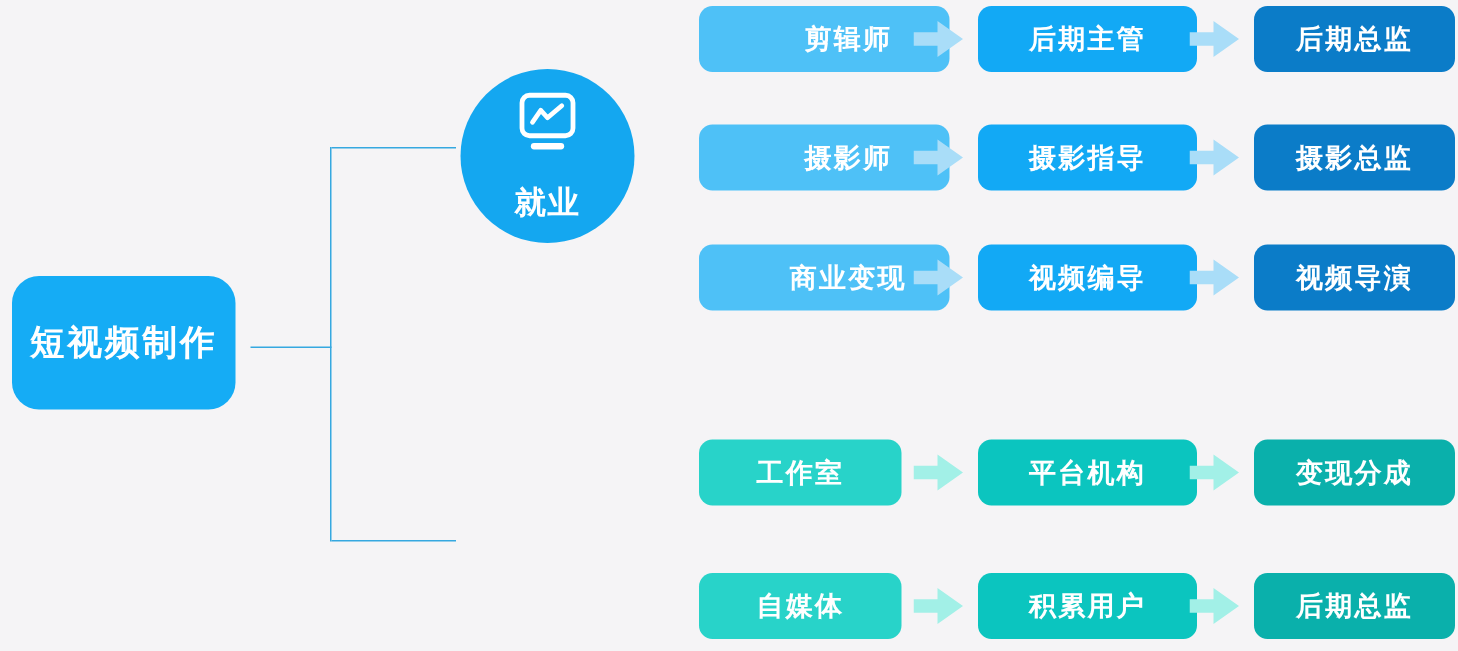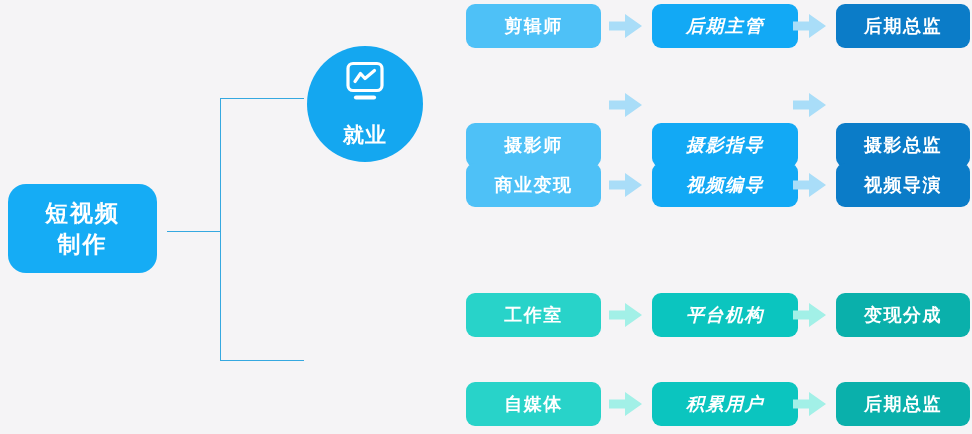--- a/index.html
+++ b/index.html
@@ -8,45 +8,45 @@
     width: 972px;
     height: 434px;
     background: var(--background, #f5f4f6);
     font-family: "Liberation Sans", "DejaVu Sans", sans-serif;
     overflow: hidden;
   }
   .root-box {
     position: absolute; left: 8px; top: 184px; width: 149px; height: 89px;
     background: var(--root-box, #15acf5); border-radius: 18px;
     color: #fff; font-weight: bold; font-size: 23px; letter-spacing: 2px;
-    line-height: 31px; display: flex; flex-direction: column;
+    line-height: 31px; display: flex; flex-direction: row;
     align-items: center; justify-content: center; text-align: center;
   }
   .line { position: absolute; background: var(--connector-line, #35a8e0); }
   .line.h { height: 1px; }
   .line.v { width: 1px; }
   .branch-circle {
     position: absolute; border-radius: 50%; color: #fff;
     display: flex; flex-direction: column; align-items: center; justify-content: center;
   }
   .branch-circle.employment { left: 307px; top: 46px; width: 116px; height: 116px; background: var(--employment-circle, #14a7f0); }
   .branch-circle.entrepreneurship { left: 308px; top: 298px; width: 114px; height: 114px; background: var(--entrepreneurship-circle, #2ad5c8); }
   .branch-label { font-size: 21px; font-weight: bold; letter-spacing: 1px; margin-top: 17px; }
   .branch-icon { display: block; }
   .step-box {
     position: absolute; height: 44px; border-radius: 9px; color: #fff;
     font-weight: bold; font-size: 18px; letter-spacing: 1.5px;
     display: flex; align-items: center; justify-content: center;
   }
   .c1 { left: 466px; width: 135px; }
-  .c2 { left: 652px; width: 146px; font-style: italic; }
+  .c2 { left: 652px; width: 146px; }
   .c3 { left: 836px; width: 134px; }
-  .r1 { top: 4px; }  .r2 { top: 83px; margin-top: 40px; }  .r3 { top: 163px; }
+  .r1 { top: 4px; }  .r2 { top: 83px; }  .r3 { top: 163px; }
   .r4 { top: 293px; } .r5 { top: 382px; }
-  .b1 { background: var(--blue-step-1, #4ec1f7); }
+  .b1 { background: var(--blue-step-1, #4ec1f7); padding-left: 32px; }
   .b2 { background: var(--blue-step-2, #12a9f5); }
   .b3 { background: var(--blue-step-3, #0b7cc8); }
   .t1 { background: var(--teal-step-1, #28d3c9); }
   .t2 { background: var(--teal-step-2, #0bc5bf); }
   .t3 { background: var(--teal-step-3, #0ab0ab); }
   .arrow { position: absolute; width: 34px; height: 26px; }
   .arrow.blue { color: var(--blue-arrow, #a9ddf8); }
   .arrow.teal { color: var(--teal-arrow, #a2f0e7); }
   .a1 { left: 609px; }
   .a2 { left: 793px; }

